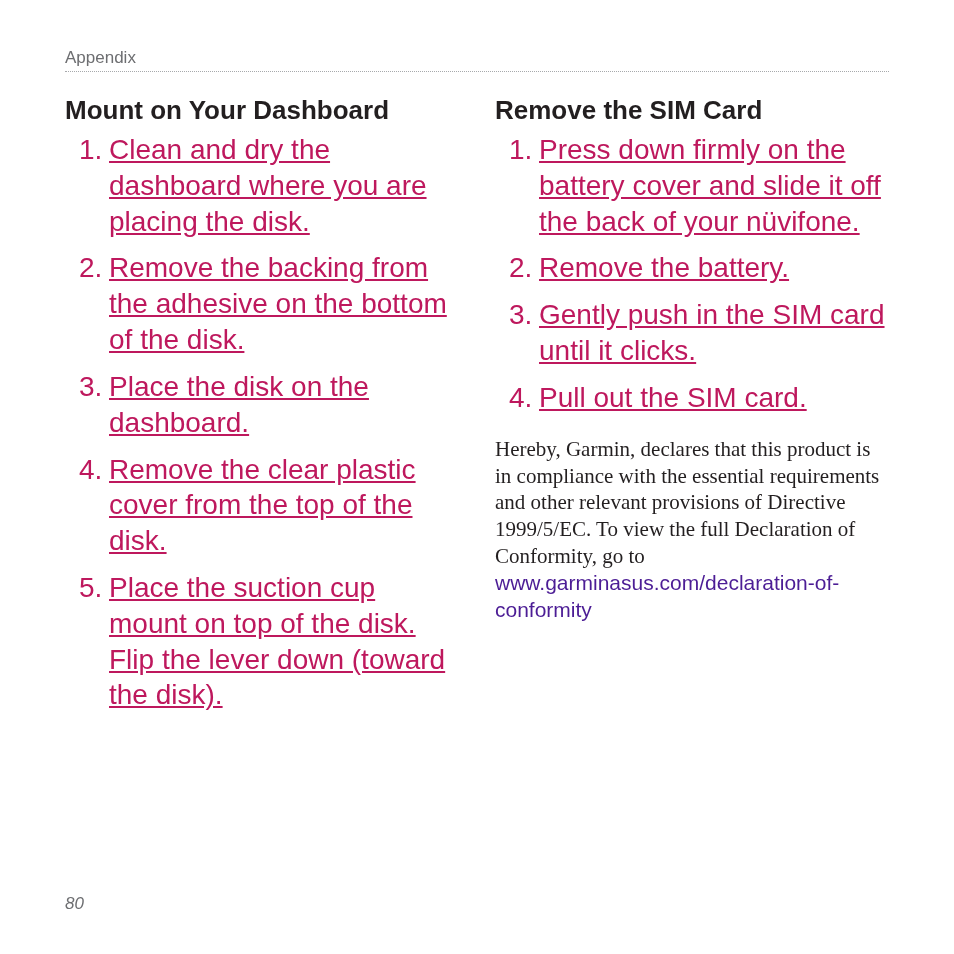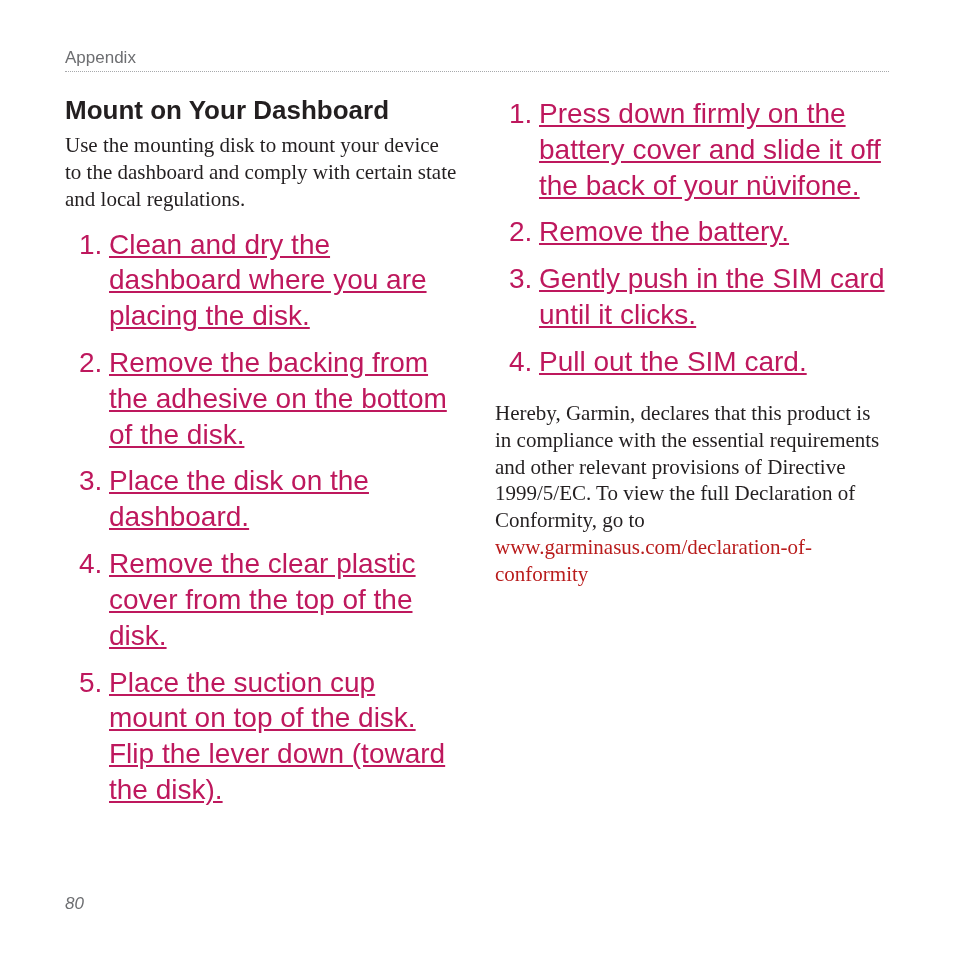--- a/index.html
+++ b/index.html
@@ -63,22 +63,22 @@
       margin-bottom: 11px;
       text-decoration: underline;
     }
     ol li::before {
       content: counter(item) ".";
       position: absolute;
       left: 14px;
       top: 0;
     }
     .link {
-      color: #b91c1c;
-      font-family: Liberation Serif, serif;
+      color: #4c1d95;
+      font-family: Liberation Sans, sans-serif;
       font-size: 21px;
     }
     .footer {
       position: absolute;
       bottom: 40px;
       left: 65px;
       right: 65px;
       display: flex;
       font-style: italic;
       color: #6d6e71;
@@ -89,33 +89,33 @@
   </style>
 </head>
 <body>
 
 <div class="header-appendix">Appendix</div>
 
 <div class="columns">
   <div class="col">
     <div class="section">
       <h2>Mount on Your Dashboard</h2>
-      <p class="body-text">Use the mounting disk to mount your device to the dashboard and comply with certain state and local regulations.</p>
       <ol>
         <li>Clean and dry the dashboard where you are placing the disk.</li>
         <li>Remove the backing from the adhesive on the bottom of the disk.</li>
         <li>Place the disk on the dashboard.</li>
         <li>Remove the clear plastic cover from the top of the disk.</li>
         <li>Place the suction cup mount on top of the disk. Flip the lever down (toward the disk).</li>
       </ol>
     </div>
   </div>
 
   <div class="col">
     <div class="section">
+      <h2>Remove the SIM Card</h2>
       <ol>
         <li>Press down firmly on the battery cover and slide it off the back of your nüvifone.</li>
         <li>Remove the battery.</li>
         <li>Gently push in the SIM card until it clicks.</li>
         <li>Pull out the SIM card.</li>
       </ol>
     </div>
     <div class="section">
       <p class="body-text">
         <span>Hereby, Garmin, declares that this product is in compliance with the essential requirements and other relevant provisions of Directive 1999/5/EC. To view the full Declaration of Conformity, go to </span><span class="link">www.garminasus.com/declaration-of-conformity</span>

